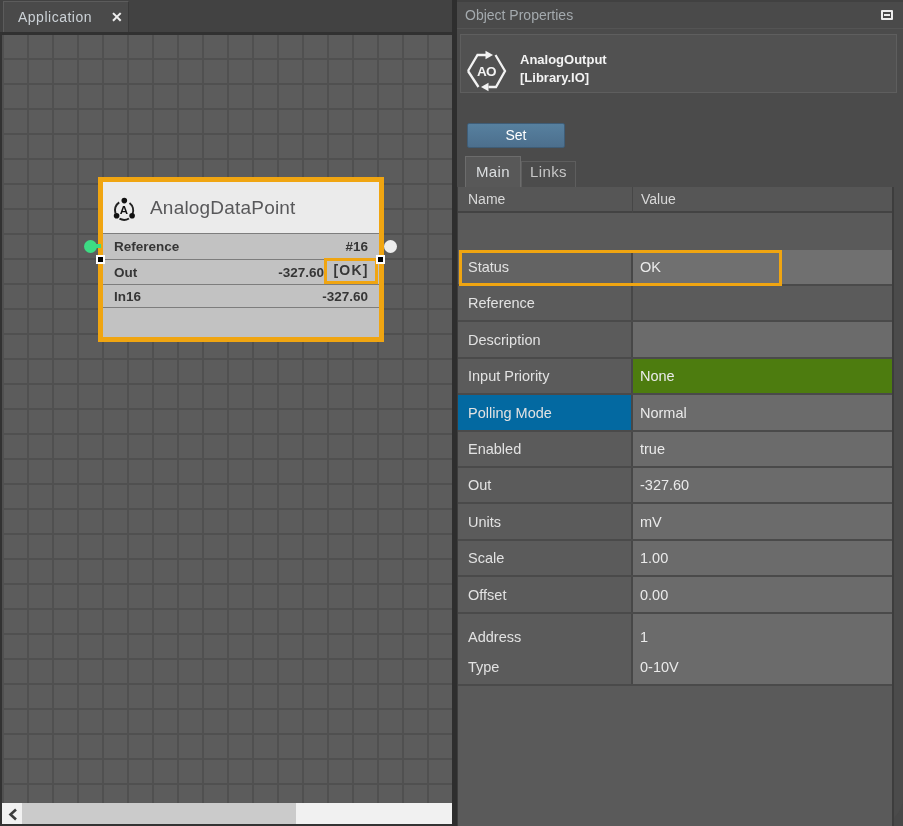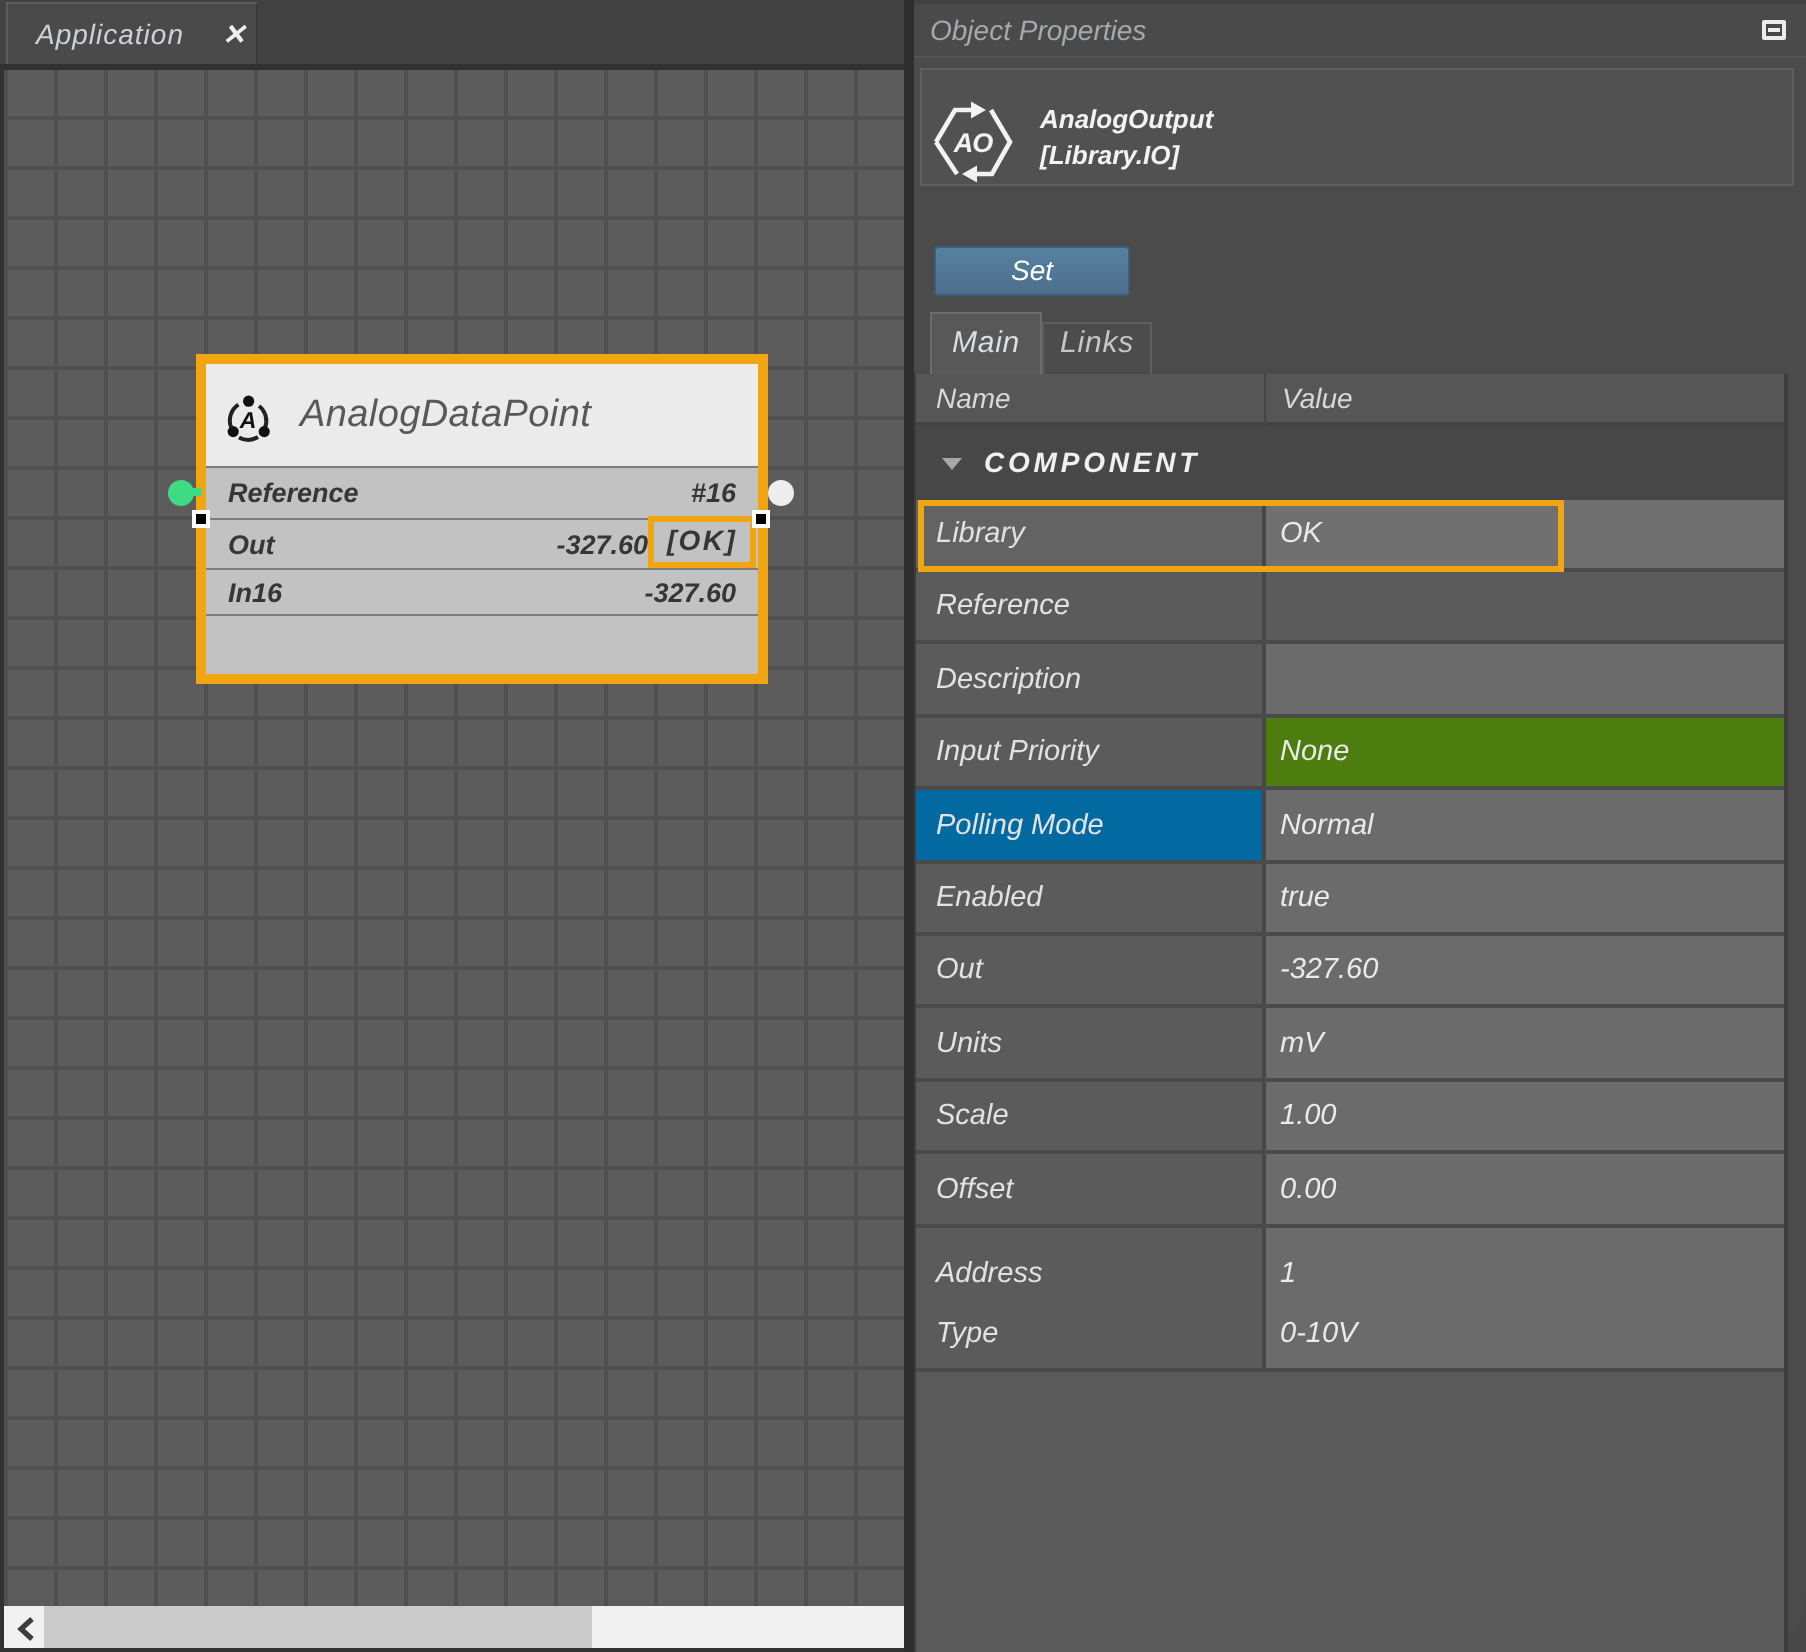--- a/index.html
+++ b/index.html
@@ -1,18 +1,18 @@
 <!DOCTYPE html>
 <html><head>
 <meta charset="utf-8">
 <style>
   * { margin:0; padding:0; box-sizing:border-box; }
   html,body { width:903px; height:826px; overflow:hidden; }
   body { position:relative; background:#484848; font-family:"Liberation Sans", sans-serif; }
-  .abs { position:absolute;font-style:italic; }
+  .abs { position:absolute; }
 
   
   #tabbar { left:0; top:0; width:453px; height:32px; background:#424242; }
   #tab { left:3px; top:1px; width:126px; height:31px; background:#4a4a4a;
          border:1px solid #5c5c5c; border-right:1px solid #393939; border-bottom:none;
          color:#ccd2d7; font-size:14px; letter-spacing:0.5px; line-height:30px; padding-left:14px; }
   #tab .x { margin-left:19px; color:#efefef; font-weight:bold; font-size:14px; letter-spacing:0; }
 
   
   #canvas { left:0; top:33px; width:453px; height:793px; background:#5c5c5c;
@@ -176,24 +176,23 @@
     <div id="setbtn">Set</div>
     <div id="tabmain">Main</div>
     <div id="tablinks">Links</div>
 
     <div id="ptable">
       <div class="prow" id="phead">
         <span style="left:10px">Name</span>
         <span style="left:183px">Value</span>
         <i style="position:absolute;left:174px;top:0;width:1px;height:26px;background:#464646"></i>
       </div>
-      <div class="prow" id="pcomp"><div class="tri"></div>COMPONENT</div>
       <div id="statusbox"></div>
       <div class="prow" style="top:63px;height:36px">
-        <div class="nc" style="background:#636363">Library</div>
+        <div class="nc" style="background:#636363">Status</div>
         <div class="vc" style="background:#707070">OK</div>
       </div>
       <div class="prow" style="top:99px;height:36px">
         <div class="nc" style="background:#5b5b5b">Reference</div>
         <div class="vc" style="background:#5b5b5b"></div>
       </div>
       <div class="prow" style="top:135px;height:37px">
         <div class="nc" style="background:#5b5b5b">Description</div>
         <div class="vc" style="background:#6b6b6b"></div>
       </div>

